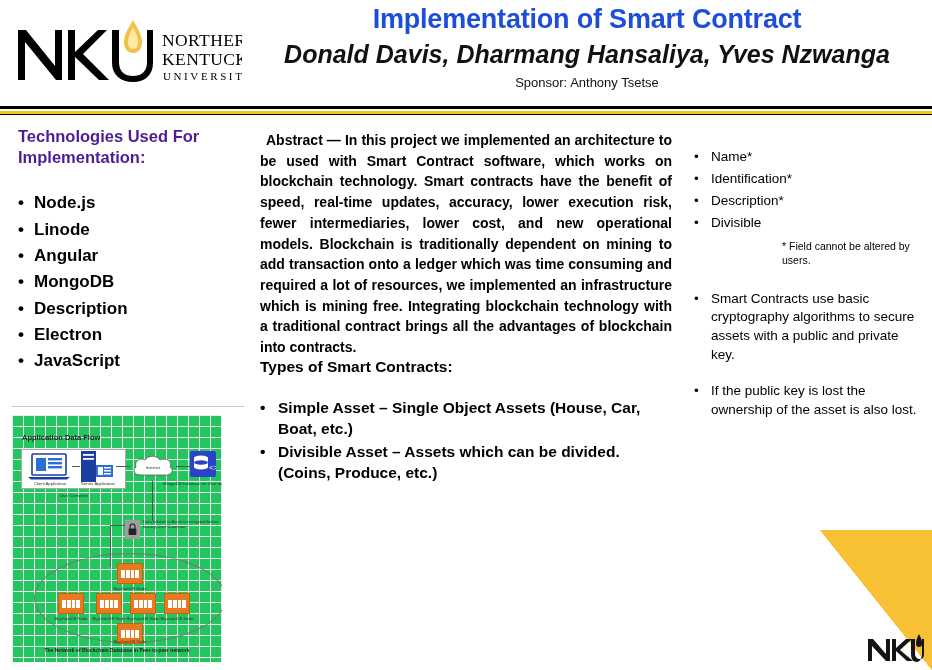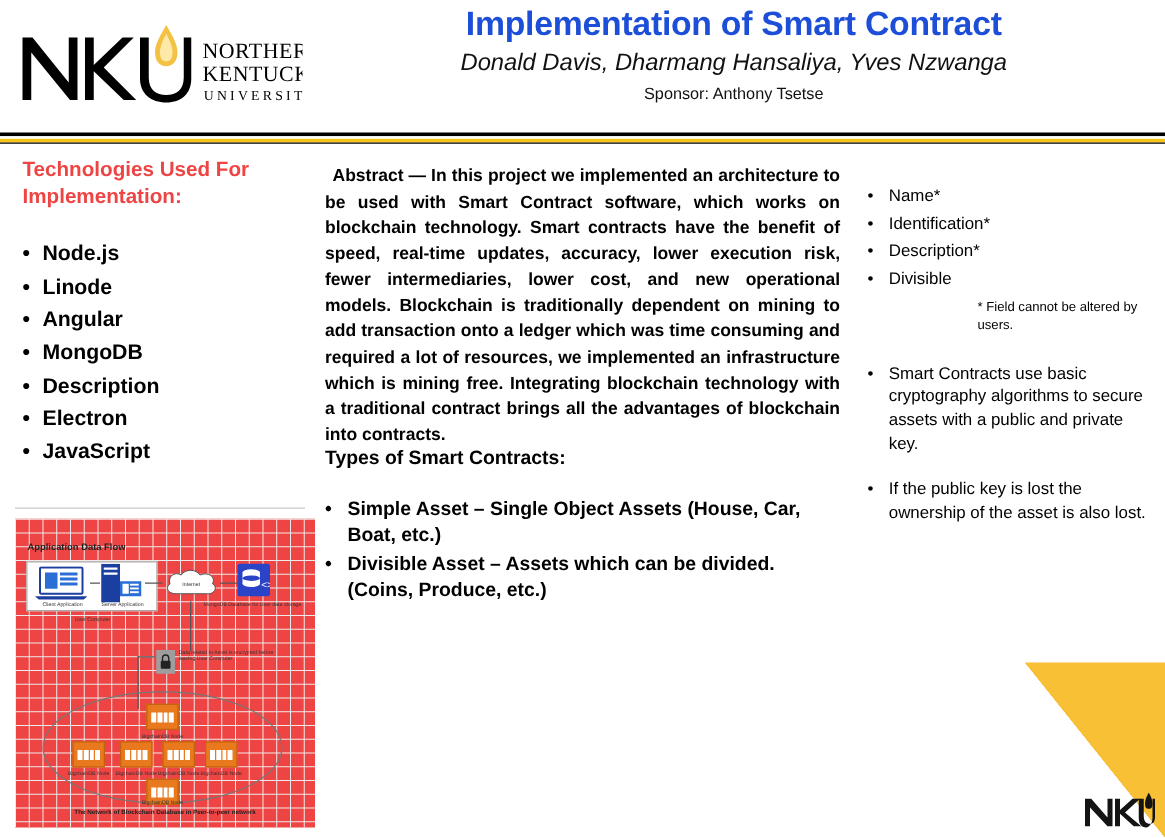--- a/index.html
+++ b/index.html
@@ -36,23 +36,23 @@
   }
   .poster-title {
     font-size: 27px;
     font-weight: bold;
     letter-spacing: -0.2px;
     color: #1d4ed8;
     line-height: 1.18;
     text-align: center;
   }
   .poster-authors {
-    font-size: 19px;
+    font-size: 25px;
     font-style: italic;
-    font-weight: normal;
+    font-weight: bold;
     color: #111;
     line-height: 1.35;
     margin-top: 2px;
   }
   .poster-sponsor {
     font-size: 13px;
     color: #111;
     line-height: 1.35;
     margin-top: 2px;
   }
@@ -71,21 +71,21 @@
     display: flex;
   }
   .col-left   { width: 250px; position: relative; padding: 8px 10px 0 18px; }
   .col-mid    { width: 430px; position: relative; padding: 10px 8px 0 10px; }
   .col-right  { flex: 1;      position: relative; padding: 8px 14px 0 14px; }
 
   
   .sec-heading {
     font-size: 16.5px;
     font-weight: bold;
-    color: #ef4444;
+    color: #4c1d95;
     line-height: 1.28;
   }
 
   
   .tech-list { margin-top: 22px; }
   .tech-item {
     display: flex;
     font-size: 17px;
     font-weight: bold;
     color: #000;
@@ -149,22 +149,22 @@
   
   .diagram-rule {
     position: absolute;
     left: 12px; width: 232px;
     top: 288px; height: 1px;
     background: #c9c9c9;
   }
   .diagram-box {
     position: absolute;
     left: 12px; top: 297px;
-    width: 240px; height: 247px;
-    background: #ef4444;
+    width: 210px; height: 247px;
+    background: #22c55e;
     overflow: hidden;
   }
   .grid-bg {
     position: absolute; inset: 0;
     background-image:
       linear-gradient(to right, #ececec 1px, transparent 1px),
       linear-gradient(to bottom, #ececec 1px, transparent 1px);
     background-size: 11px 11px;
   }
   .dg-title {

